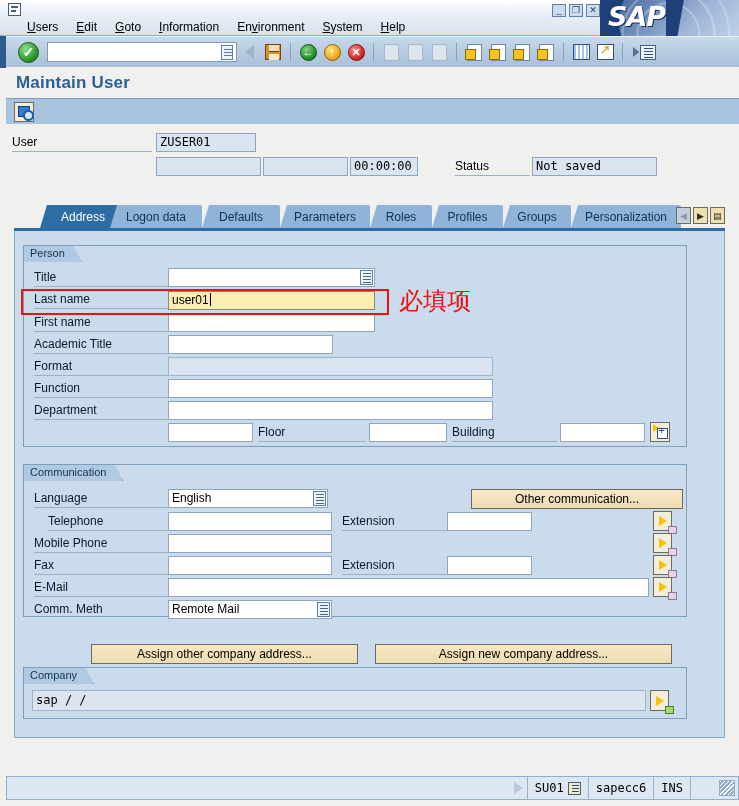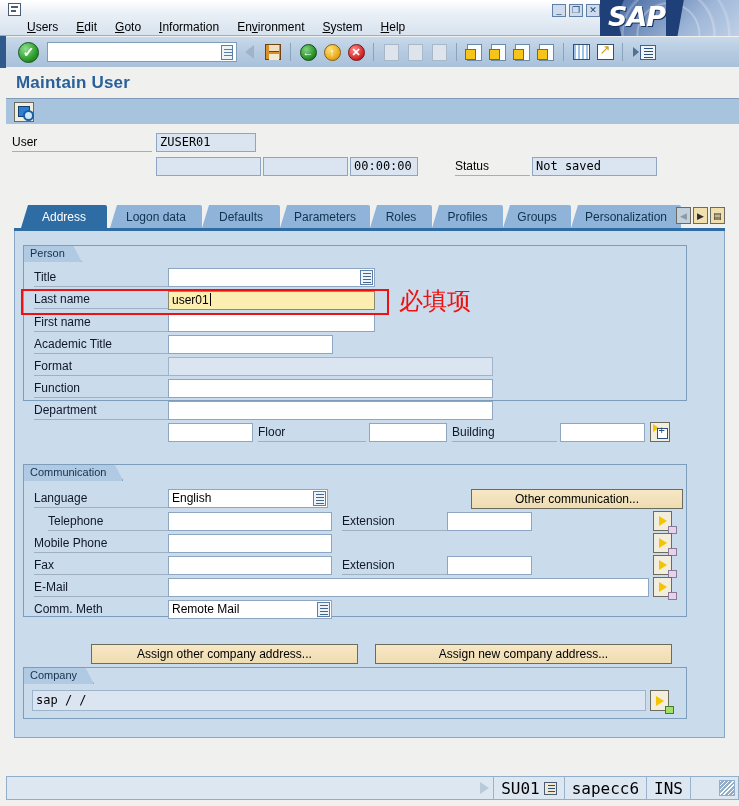--- a/index.html
+++ b/index.html
@@ -376,21 +376,21 @@
   .statusbar {
     position: absolute; left: 6px; top: 776px; width: 733px; height: 24px;
     background: #dde7f2; border: 1px solid #93aec9;
     display: flex; align-items: center;
   }
   .st-msg { flex: 1; height: 20px; }
   .st-cell {
     height: 22px; padding: 0 7px;
     display: flex; align-items: center; gap: 4px;
     border-left: 1px solid #9ab3cc;
-    font-size: 16px; color: #000000;
+    font-size: 12px; color: #000000;
     font-family: "DejaVu Sans Mono", monospace;
   }
   .st-ico {
     width: 13px; height: 13px; background: #f0e9d2; border: 1px solid #4a5d73;
     position: relative;
   }
   .st-ico::before {
     content:""; position:absolute; left:3px; top:2px; width:7px; height:1px;
     background:#2d4f76; box-shadow: 0 3px 0 #2d4f76, 0 6px 0 #2d4f76;
   }
@@ -513,40 +513,40 @@
 
     <div class="hfield" style="left:150px; top:27px; width:105px;"></div>
     <div class="hfield" style="left:257px; top:27px; width:85px;"></div>
     <div class="hfield" style="left:344px; top:27px; width:68px;">00:00:00</div>
 
     <div class="hlbl" style="left:449px; top:28px; width:75px;">Status</div>
     <div class="hfield" style="left:526px; top:27px; width:125px;">Not saved</div>
   </div>
 
   <div class="tabstrip">
-    <div class="tab active" style="left:7px; width:86px;">Address</div>
+    <div class="tab active" style="left:26px; width:86px;">Address</div>
     <div class="tab" style="left:96px; width:92px;">Logon data</div>
     <div class="tab" style="left:188px; width:78px;">Defaults</div>
     <div class="tab" style="left:266px; width:90px;">Parameters</div>
     <div class="tab" style="left:356px; width:62px;">Roles</div>
     <div class="tab" style="left:418px; width:71px;">Profiles</div>
     <div class="tab" style="left:489px; width:68px;">Groups</div>
     <div class="tab" style="left:557px; width:110px;">Personalization</div>
 
     <div class="tabnav" style="left:662px;">
       <div class="dis">◀</div>
       <div class="en">▶</div>
       <div class="en">▤</div>
     </div>
   </div>
   <div class="tabunder"></div>
 
   <div class="panel">
 
-    <div class="group" style="left:8px; top:14px; width:664px; height:156px;">
+    <div class="group" style="left:8px; top:14px; width:664px; height:202px;">
       <div class="grouptab">Person</div>
 
       <div class="flbl" style="left:10px; top:23px; width:135px;">Title</div>
       <div class="inp" style="left:144px; top:22px; width:207px;"></div>
       <div class="drop" style="left:336px; top:24px;"></div>
 
       <div class="flbl" style="left:10px; top:45px; width:135px;">Last name</div>
       <div class="inp focus" style="left:144px; top:45px; width:207px;"><span>user01</span><span class="caret"></span></div>
 
       <div class="flbl" style="left:10px; top:68px; width:135px;">First name</div>

